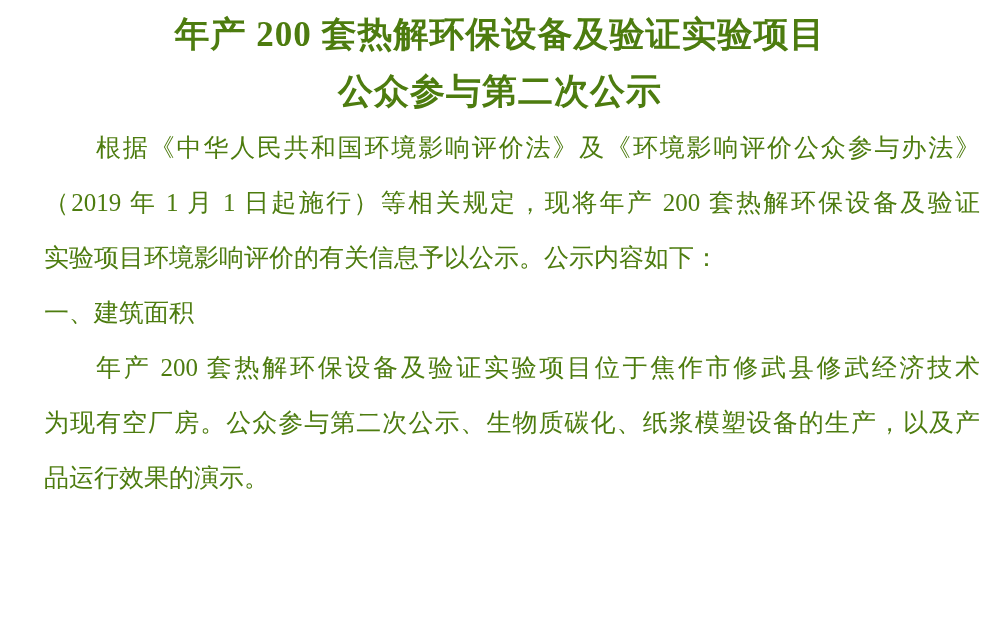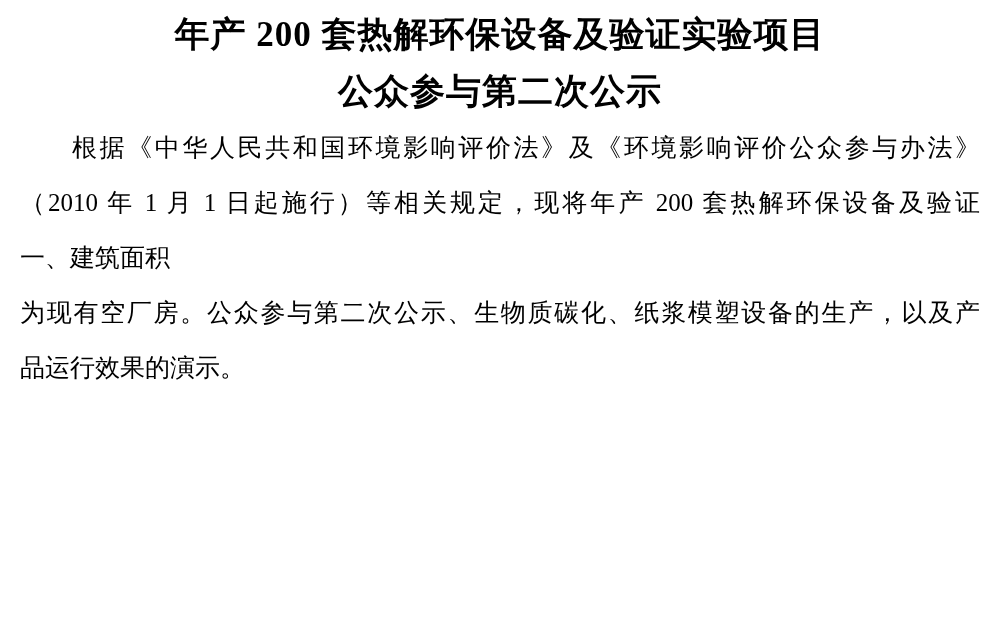--- a/index.html
+++ b/index.html
@@ -6,39 +6,40 @@
     margin: 0;
     padding: 0;
     background: #ffffff;
   }
   .page {
     position: relative;
     box-sizing: border-box;
     width: 1000px;
     height: 620px;
     background: #ffffff;
-    color: #000000;
+    color: #4d7c0f;
     font-family: "Liberation Serif", "DejaVu Serif", serif;
     padding: 6px 20px 0 20px;
     overflow: hidden;
   }
   .doc-title {
     margin: 0;
     font-size: 35px;
     font-weight: bold;
     text-align: center;
     line-height: 57px;
     letter-spacing: 1px;
   }
   .body-line {
     font-size: 25px;
     line-height: 55px;
     height: 55px;
     overflow: hidden;
     white-space: nowrap;
+    margin-left: 24px;
   }
   .body-line.justify {
     white-space: normal;
     text-align: justify;
     text-align-last: justify;
   }
   .body-line.indent {
     text-indent: 52px;
   }
 </style>
@@ -47,23 +48,25 @@
 
 <div class="page">
 
   <h1 class="doc-title">
     <div>年产 200 套热解环保设备及验证实验项目</div>
     <div>公众参与第二次公示</div>
   </h1>
 
   <div>
     <div class="body-line justify indent">根据《中华人民共和国环境影响评价法》及《环境影响评价公众参与办法》</div>
-    <div class="body-line justify">（2010 年 1 月 1 日起施行）等相关规定，现将年产 200 套热解环保设备及验证</div>
+    <div class="body-line justify">（2019 年 1 月 1 日起施行）等相关规定，现将年产 200 套热解环保设备及验证</div>
+    <div class="body-line">实验项目环境影响评价的有关信息予以公示。公示内容如下：</div>
   </div>
 
   <div class="body-line">一、建筑面积</div>
 
   <div>
+    <div class="body-line justify indent">年产 200 套热解环保设备及验证实验项目位于焦作市修武县修武经济技术</div>
     <div class="body-line justify">为现有空厂房。公众参与第二次公示、生物质碳化、纸浆模塑设备的生产，以及产</div>
     <div class="body-line">品运行效果的演示。</div>
   </div>
 
 </div>
 
 </body></html>

